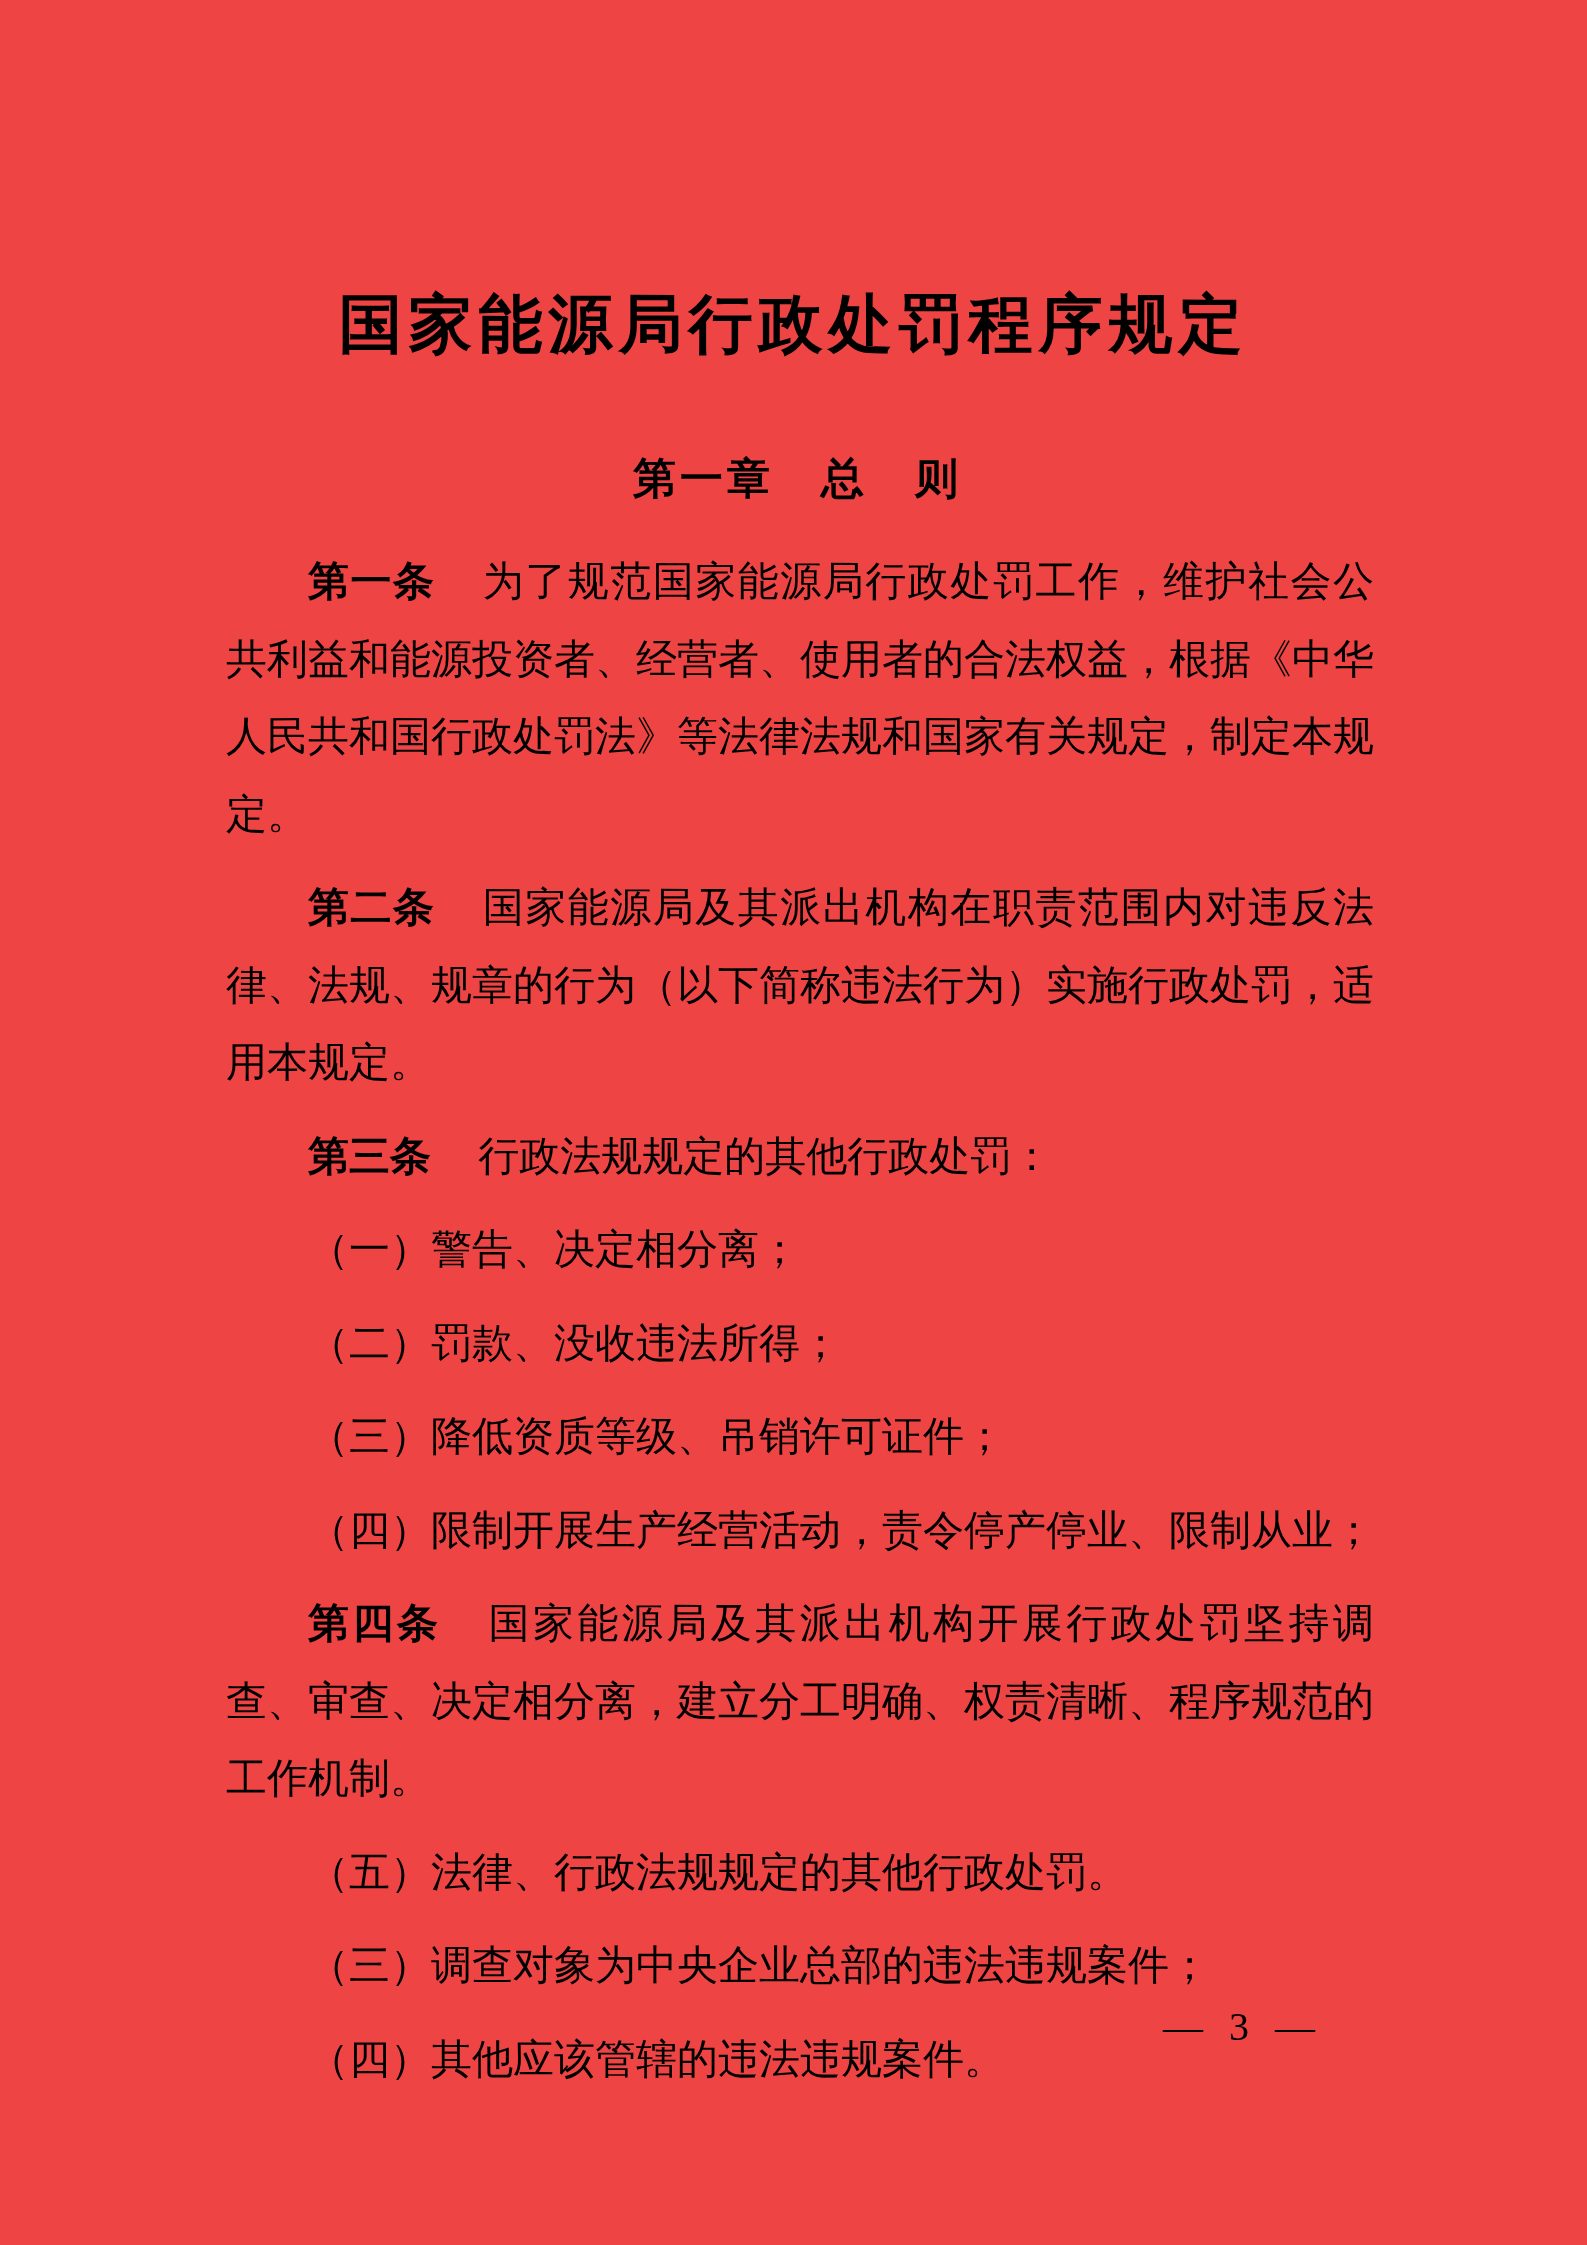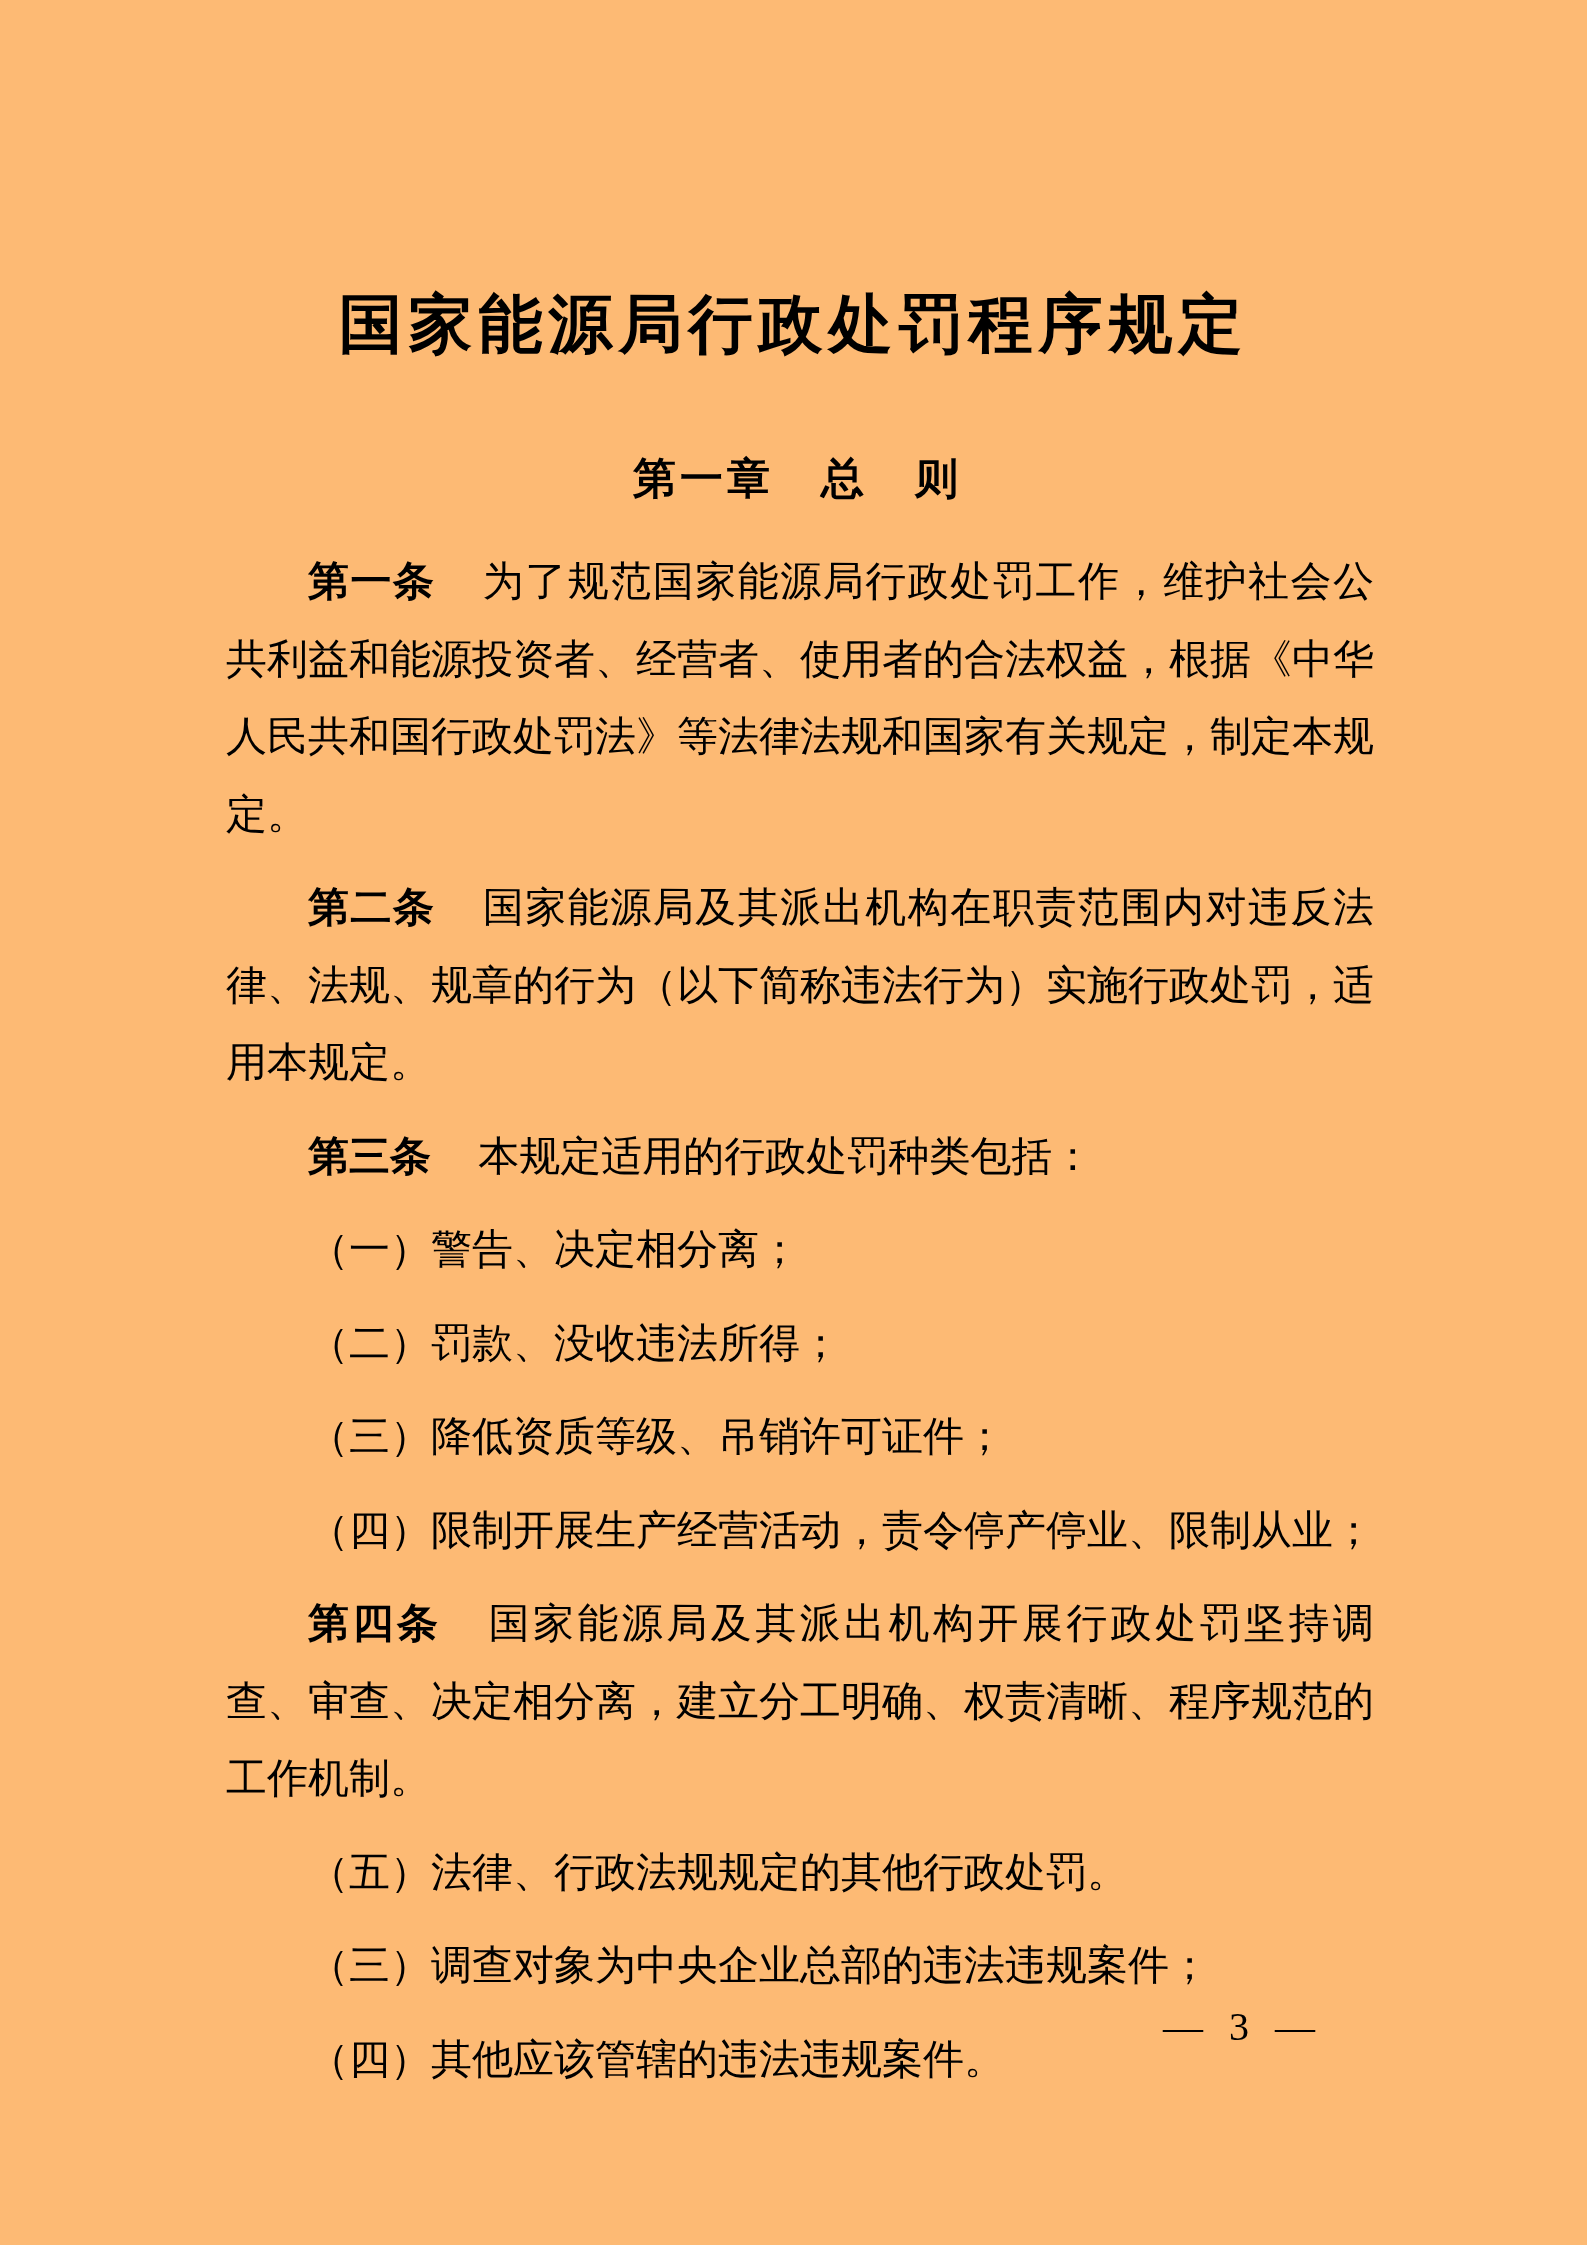--- a/index.html
+++ b/index.html
@@ -4,21 +4,21 @@
 <style>
   html, body {
     margin: 0;
     padding: 0;
     background: #ffffff;
   }
   .page {
     position: relative;
     width: 1587px;
     height: 2245px;
-    background: #fdba74;
+    background: #ef4444;
     color: #000000;
     overflow: hidden;
     font-family: "Liberation Sans", sans-serif;
   }
   .doc-title {
     position: absolute;
     top: 276px;
     left: 0;
     width: 100%;
     margin: 0;
@@ -81,21 +81,21 @@
   <h1 class="doc-title">国家能源局行政处罚程序规定</h1>
 
   <h2 class="chapter-heading">第一章　总　则</h2>
 
   <div class="doc-body">
 
     <p class="para"><span class="article-number">第一条</span><span>为了规范国家能源局行政处罚工作，维护社会公共利益和能源投资者、经营者、使用者的合法权益，根据《中华人民共和国行政处罚法》等法律法规和国家有关规定，制定本规定。</span></p>
 
     <p class="para"><span class="article-number">第二条</span><span>国家能源局及其派出机构在职责范围内对违反法律、法规、规章的行为（以下简称违法行为）实施行政处罚，适用本规定。</span></p>
 
-    <p class="para"><span class="article-number">第三条</span><span>本规定适用的行政处罚种类包括：</span></p>
+    <p class="para"><span class="article-number">第三条</span><span>行政法规规定的其他行政处罚：</span></p>
 
     <p class="para"><span>（一）警告、决定相分离；</span></p>
 
     <p class="para"><span>（二）罚款、没收违法所得；</span></p>
 
     <p class="para"><span>（三）降低资质等级、吊销许可证件；</span></p>
 
     <p class="para"><span>（四）限制开展生产经营活动，责令停产停业、限制从业；</span></p>
 
     <p class="para"><span class="article-number">第四条</span><span>国家能源局及其派出机构开展行政处罚坚持调查、审查、决定相分离，建立分工明确、权责清晰、程序规范的工作机制。</span></p>

